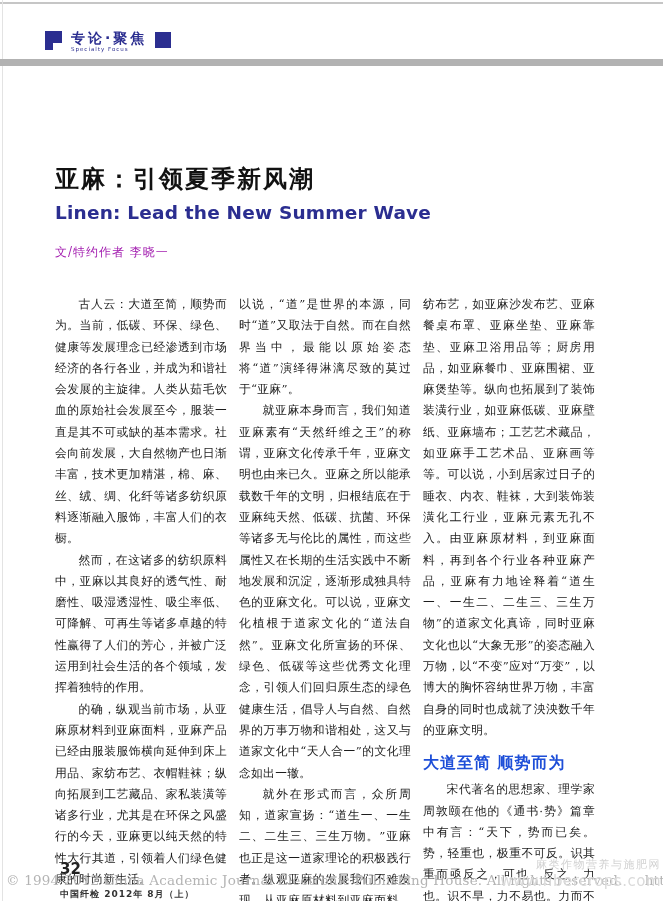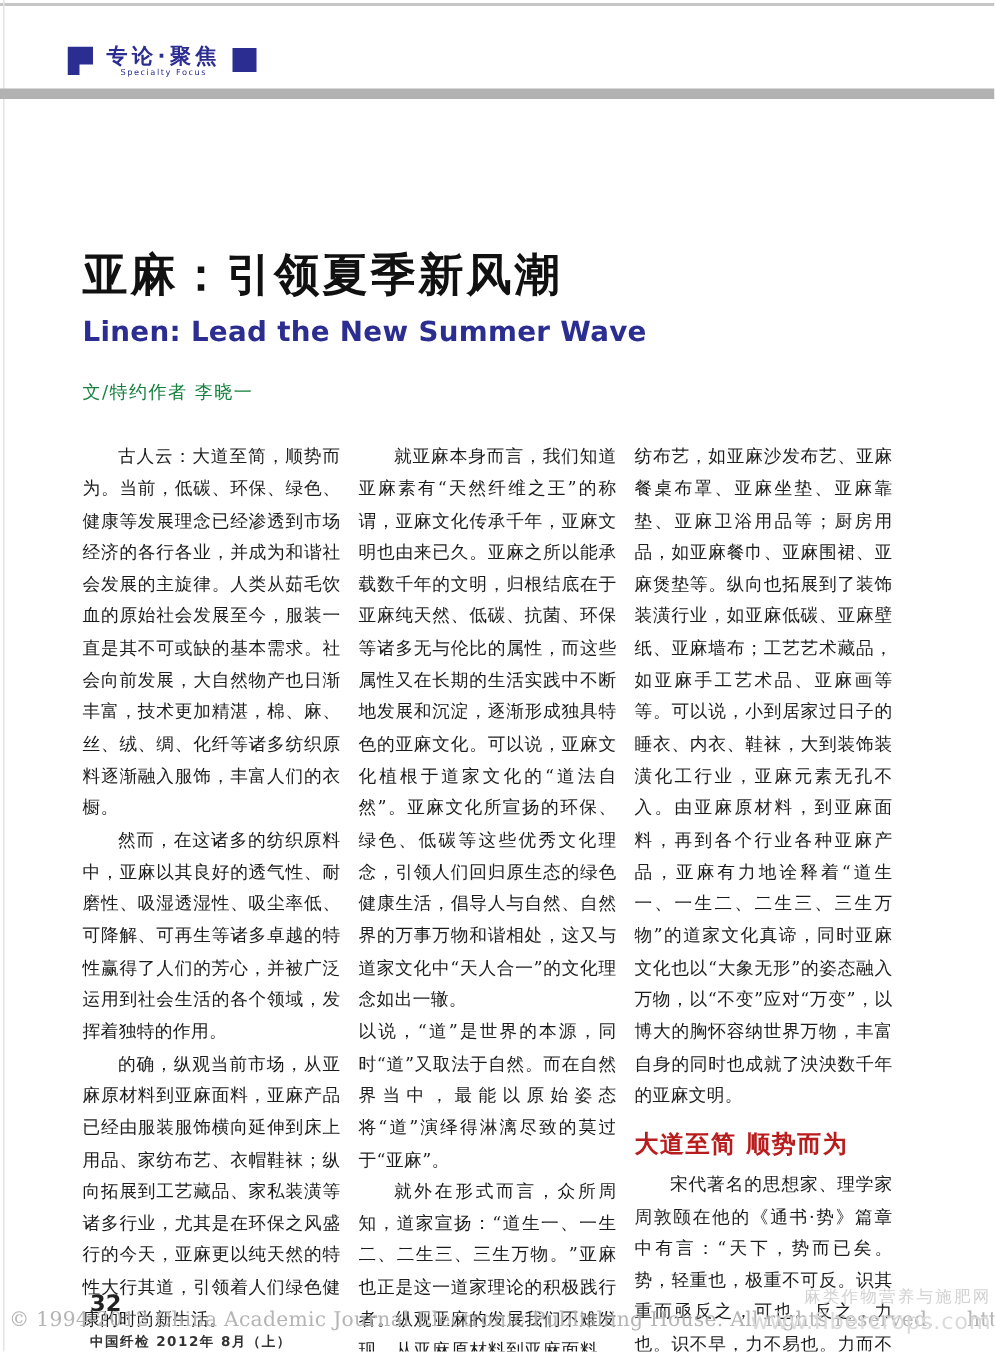--- a/index.html
+++ b/index.html
@@ -10,52 +10,52 @@
     overflow:hidden;
     font-family:"DejaVu Serif", serif;
     color:#1c1c1c;
   }
   .top-rule{position:absolute;top:2px;left:0;width:663px;height:2px;background:#c6c6c6;}
   .left-rule{position:absolute;left:2px;top:0;bottom:0;width:1px;background:#e3e3e3;}
 
   
   .banner{position:absolute;left:45px;top:31px;display:flex;align-items:flex-start;gap:8px;}
   .corner-mark{display:block;}
-  .banner-text{display:flex;flex-direction:column;align-items:center;line-height:1;}
+  .banner-text{display:flex;flex-direction:column;line-height:1;}
   .banner-cn{font-family:"DejaVu Sans", sans-serif;font-weight:700;font-size:14px;letter-spacing:3px;color:#2b2e90;}
   .banner-en{font-family:"DejaVu Sans", sans-serif;font-size:5.5px;letter-spacing:1px;color:#2b2e90;margin-top:2px;}
   .solid-square{width:16px;height:16px;background:#2b2e90;margin-top:1px;}
   .gray-band{position:absolute;left:0;top:59px;width:663px;height:7px;background:#b2b2b2;}
 
   
   .headline{position:absolute;left:55px;top:163px;width:560px;}
-  .title{font-family:"DejaVu Serif", serif;font-weight:600;font-size:30px;letter-spacing:2px;color:#111;margin:0;}
+  .title{font-family:"DejaVu Serif", serif;font-weight:600;font-size:24px;letter-spacing:2px;color:#111;margin:0;}
   .subtitle{font-family:"DejaVu Sans", sans-serif;font-weight:700;font-size:18.5px;color:#2b2e90;margin:7px 0 0 0;letter-spacing:0.2px;}
-  .byline{font-size:12px;color:#15803d;margin-top:21px;letter-spacing:1px;}
+  .byline{font-size:12px;color:#a21caf;margin-top:21px;letter-spacing:1px;}
 
   
   .columns{
     position:absolute;left:55px;top:294px;width:553px;height:562px;
     display:flex;gap:12px;
   }
   .col{width:172px;flex:0 0 172px;}
   .para{
     margin:0;
     font-size:11.8px;
     line-height:21.3px;
     letter-spacing:0.25px;
     text-align:justify;
     text-indent:2em;
     color:#1c1c1c;
   }
   .para.no-indent{text-indent:0;}
   .sec-head{
     margin:12px 0 5px 0;
     font-size:15px;
-    color:#b91c1c;
+    color:#1d4ed8;
     letter-spacing:1px;
   }
   .sec-head.song{font-family:"DejaVu Serif", serif;font-weight:600;font-size:16px;}
 
   
   .pageline{position:absolute;left:60px;top:860px;display:flex;align-items:baseline;gap:10px;flex-direction:column;}
   .pagenum{font-family:"DejaVu Sans", sans-serif;font-weight:700;font-size:15px;color:#222;}
   .journal-info{font-family:"DejaVu Sans", sans-serif;font-weight:700;font-size:9px;color:#333;letter-spacing:1px;}
   .copyright{
     position:absolute;left:6px;top:872px;width:650px;
@@ -98,22 +98,22 @@
 </div>
 
 <div class="columns">
   <div class="col">
     <p class="para">古人云：大道至简，顺势而为。当前，低碳、环保、绿色、健康等发展理念已经渗透到市场经济的各行各业，并成为和谐社会发展的主旋律。人类从茹毛饮血的原始社会发展至今，服装一直是其不可或缺的基本需求。社会向前发展，大自然物产也日渐丰富，技术更加精湛，棉、麻、丝、绒、绸、化纤等诸多纺织原料逐渐融入服饰，丰富人们的衣橱。</p>
     <p class="para">然而，在这诸多的纺织原料中，亚麻以其良好的透气性、耐磨性、吸湿透湿性、吸尘率低、可降解、可再生等诸多卓越的特性赢得了人们的芳心，并被广泛运用到社会生活的各个领域，发挥着独特的作用。</p>
     <p class="para">的确，纵观当前市场，从亚麻原材料到亚麻面料，亚麻产品已经由服装服饰横向延伸到床上用品、家纺布艺、衣帽鞋袜；纵向拓展到工艺藏品、家私装潢等诸多行业，尤其是在环保之风盛行的今天，亚麻更以纯天然的特性大行其道，引领着人们绿色健康的时尚新生活。</p>
 
   </div>
   <div class="col">
+    <p class="para no-indent">以说，“道”是世界的本源，同时“道”又取法于自然。而在自然界当中，最能以原始姿态将“道”演绎得淋漓尽致的莫过于“亚麻”。</p>
     <p class="para">就亚麻本身而言，我们知道亚麻素有“天然纤维之王”的称谓，亚麻文化传承千年，亚麻文明也由来已久。亚麻之所以能承载数千年的文明，归根结底在于亚麻纯天然、低碳、抗菌、环保等诸多无与伦比的属性，而这些属性又在长期的生活实践中不断地发展和沉淀，逐渐形成独具特色的亚麻文化。可以说，亚麻文化植根于道家文化的“道法自然”。亚麻文化所宣扬的环保、绿色、低碳等这些优秀文化理念，引领人们回归原生态的绿色健康生活，倡导人与自然、自然界的万事万物和谐相处，这又与道家文化中“天人合一”的文化理念如出一辙。</p>
-    <p class="para no-indent">以说，“道”是世界的本源，同时“道”又取法于自然。而在自然界当中，最能以原始姿态将“道”演绎得淋漓尽致的莫过于“亚麻”。</p>
     <p class="para">就外在形式而言，众所周知，道家宣扬：“道生一、一生二、二生三、三生万物。”亚麻也正是这一道家理论的积极践行者。纵观亚麻的发展我们不难发现，从亚麻原材料到亚麻面料，再由亚麻面料的精心设计、剪裁，亚麻已由当初单一的服饰用品逐渐横向发展到了居家生活中的床上用品，比如亚麻被子、被套、枕套、毯子等；家</p>
   </div>
   <div class="col">
     <p class="para no-indent">纺布艺，如亚麻沙发布艺、亚麻餐桌布罩、亚麻坐垫、亚麻靠垫、亚麻卫浴用品等；厨房用品，如亚麻餐巾、亚麻围裙、亚麻煲垫等。纵向也拓展到了装饰装潢行业，如亚麻低碳、亚麻壁纸、亚麻墙布；工艺艺术藏品，如亚麻手工艺术品、亚麻画等等。可以说，小到居家过日子的睡衣、内衣、鞋袜，大到装饰装潢化工行业，亚麻元素无孔不入。由亚麻原材料，到亚麻面料，再到各个行业各种亚麻产品，亚麻有力地诠释着“道生一、一生二、二生三、三生万物”的道家文化真谛，同时亚麻文化也以“大象无形”的姿态融入万物，以“不变”应对“万变”，以博大的胸怀容纳世界万物，丰富自身的同时也成就了泱泱数千年的亚麻文明。</p>
     <h3 class="sec-head song">大道至简 顺势而为</h3>
     <p class="para">宋代著名的思想家、理学家周敦颐在他的《通书·势》篇章中有言：“天下，势而已矣。势，轻重也，极重不可反。识其重而亟反之，可也。反之，力也。识不早，力不易也。力而不竞，天也；不识不力，人也。天乎？人也，何尤！”这里的“天下”指的就是我们身处的现实社会；这里的“势”指的是不可抗拒的社会历史发展潮</p>
   </div>
 </div>
 
 <div class="pageline">

